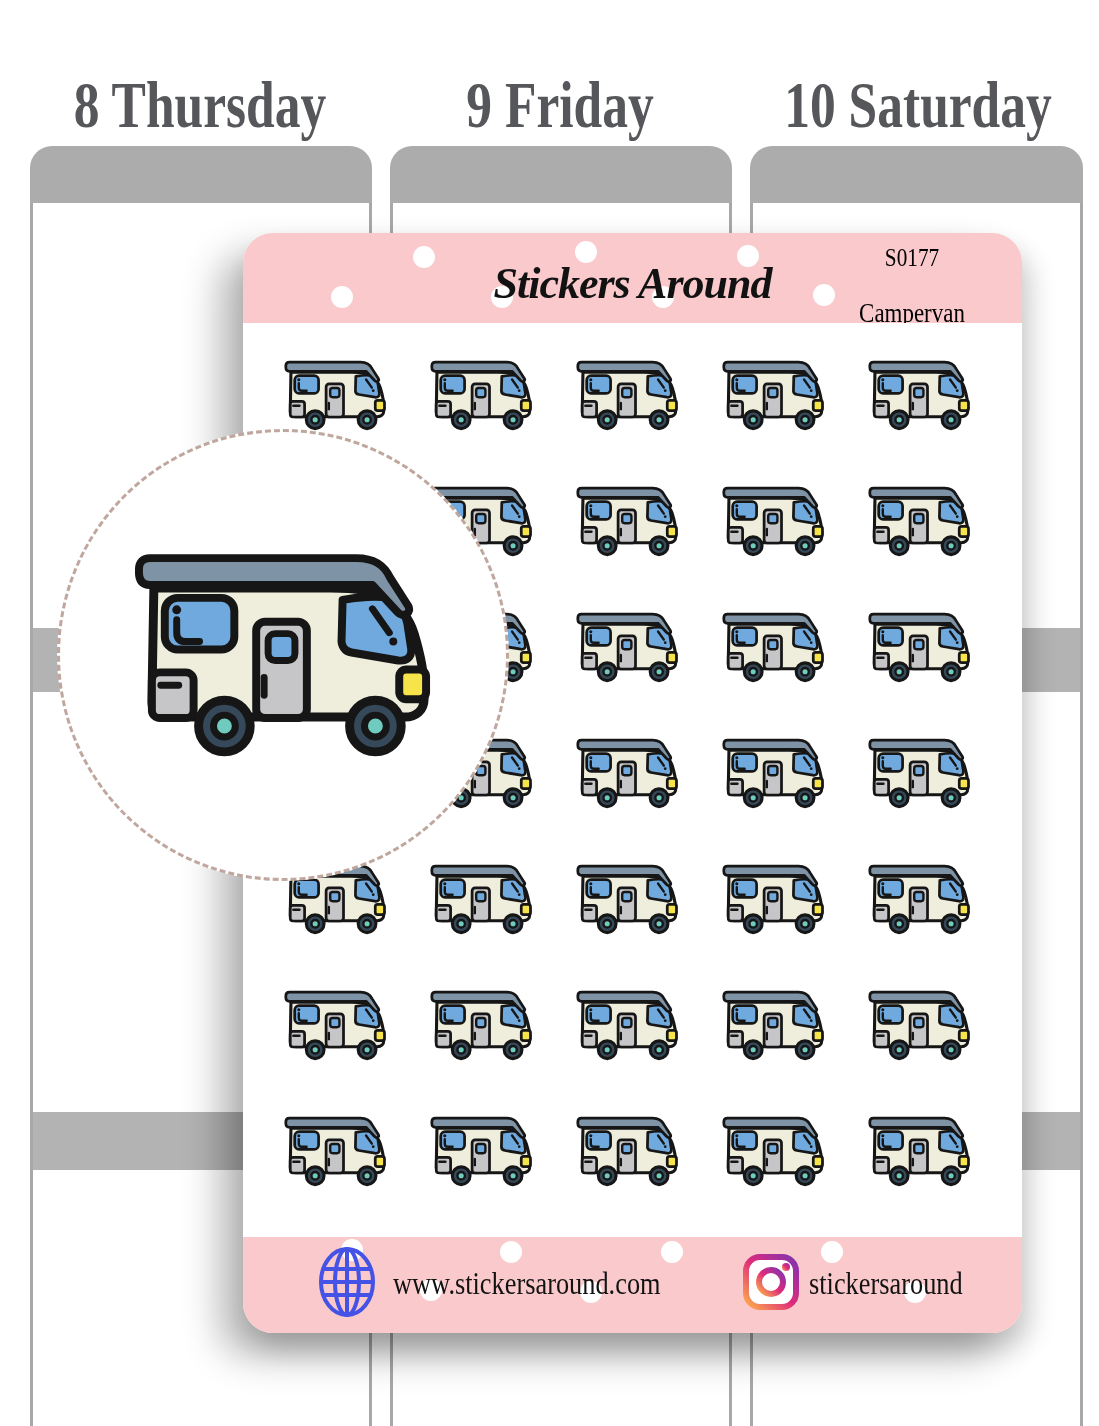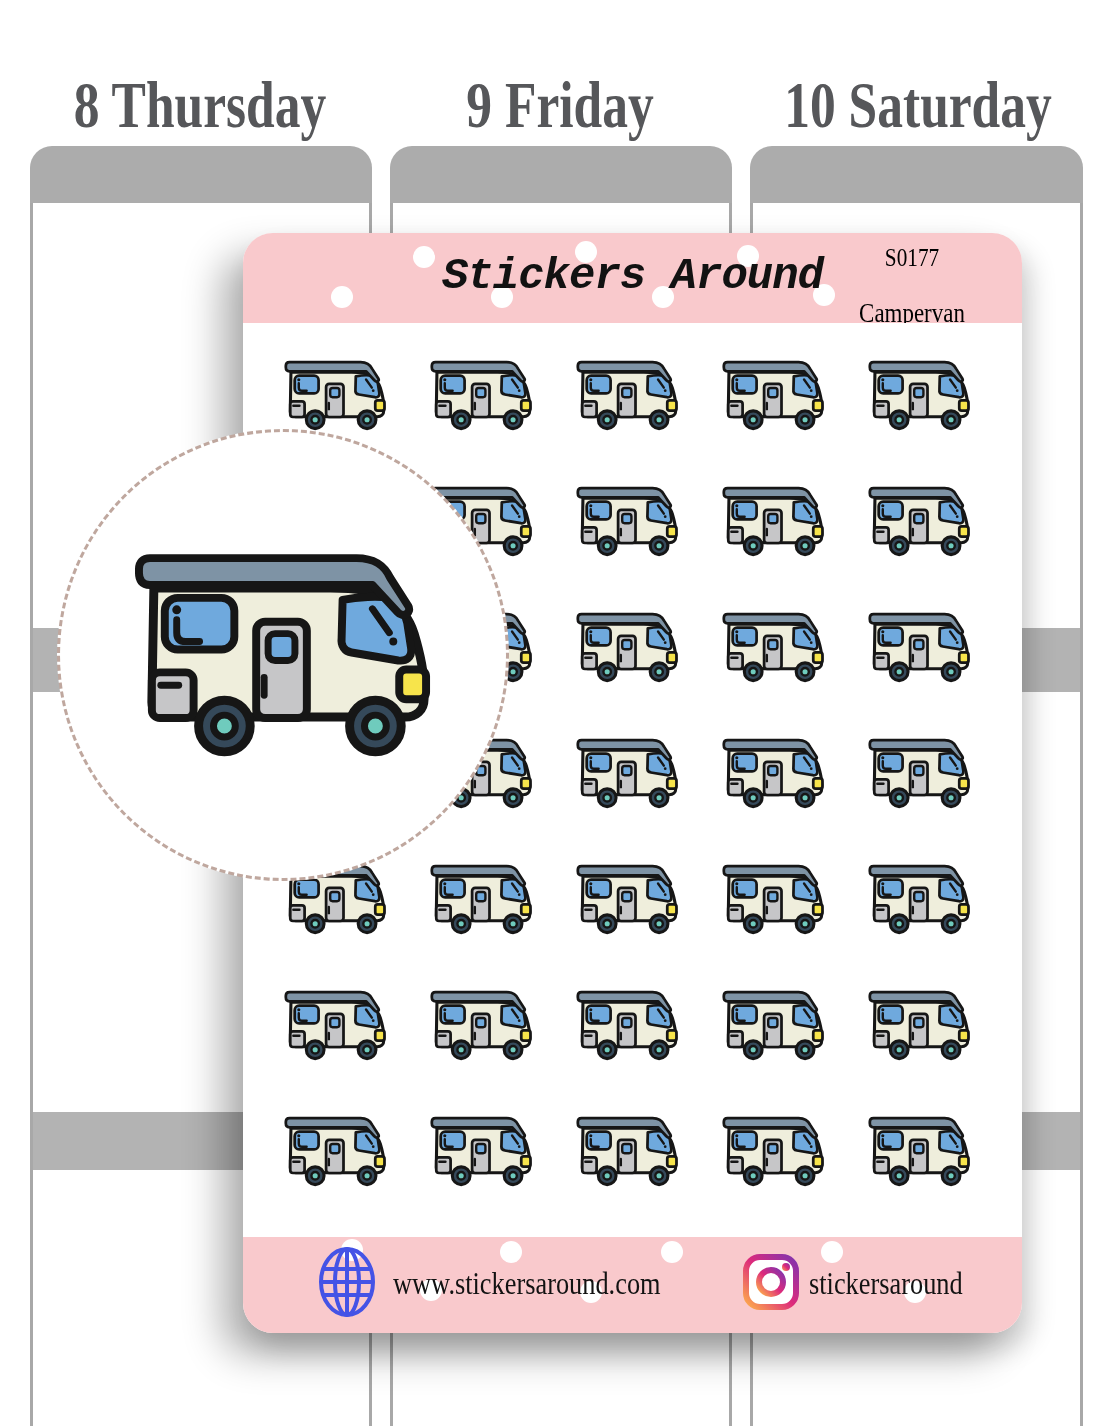--- a/index.html
+++ b/index.html
@@ -40,22 +40,22 @@
   .sheet-header{
     position:absolute;top:0;left:0;right:0;height:90px;
     background:var(--sheet-pink);border-radius:30px 30px 0 0;overflow:hidden;
   }
   .sheet-footer{
     position:absolute;bottom:0;left:0;right:0;height:96px;
     background:var(--sheet-pink);border-radius:0 0 30px 30px;overflow:hidden;margin-top:11px;
   }
   .dot{position:absolute;width:22px;height:22px;border-radius:50%;background:#ffffff;z-index:1;}
   .sheet-title{
-    position:absolute;left:50%;top:14px;transform:translateX(-50%);
-    font-family:Liberation Mono, monospace;font-style:italic;font-weight:700;
+    position:absolute;left:50%;top:22px;transform:translateX(-50%);
+    font-family:Liberation Serif, serif;font-style:italic;font-weight:700;
     font-size:44px;line-height:58px;color:#121212;letter-spacing:-1px;
     white-space:nowrap;z-index:2;
   }
   .sheet-code-block{position:absolute;top:10px;right:20px;width:180px;text-align:center;z-index:2;color:#000000;}
   .sheet-code{font-size:25px;line-height:30px;transform:scaleX(.85);transform-origin:center;}
   .sheet-product{font-size:27px;line-height:30px;margin-top:25px;transform:scaleX(.85);transform-origin:center;}
   .sticker-grid{
     position:absolute;left:20px;top:99px;width:730px;height:882px;
     display:grid;grid-template-columns:repeat(5,146px);grid-template-rows:repeat(7,126px);
   }

